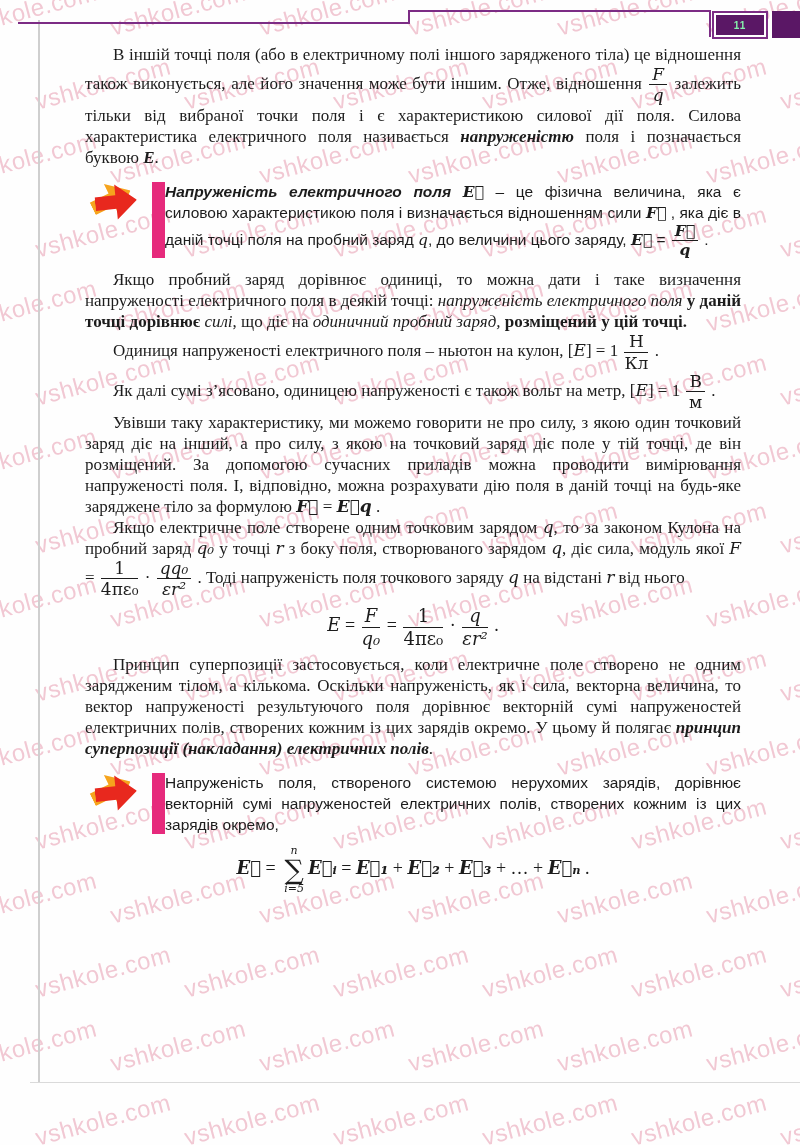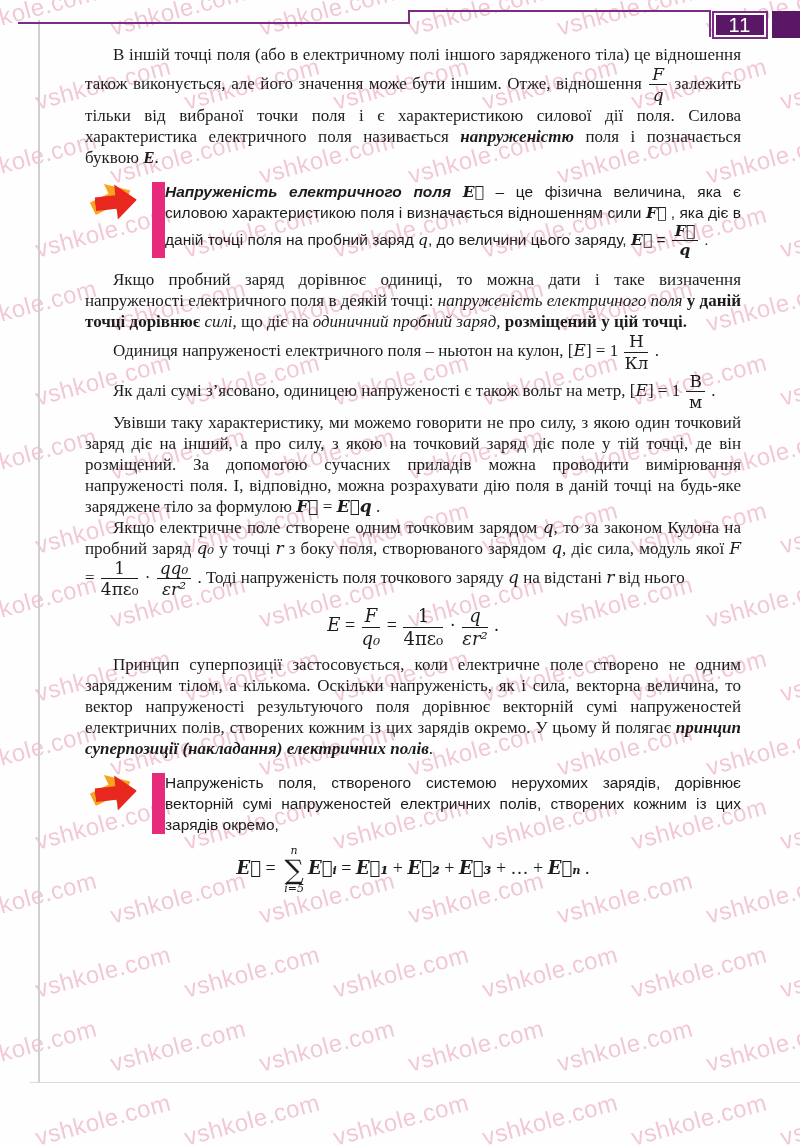--- a/index.html
+++ b/index.html
@@ -35,23 +35,23 @@
     position:absolute;left:420px;top:14px;width:282px;display:flex;
     justify-content:space-between;align-items:baseline;
     font-family:"Liberation Sans",sans-serif;font-weight:bold;
     font-size:14.5px;letter-spacing:2px;color:var(--purple-text);
   }
   .pagebox{
     position:absolute;left:712px;top:11px;width:56px;height:28px;
     border:2px solid var(--purple);padding:2px;background:#fff;
   }
   .pagebox-in{
-    width:100%;height:100%;background:var(--dark-purple);color:#ffffff;
+    width:100%;height:100%;background:var(--dark-purple);color:#86efac;
     display:flex;align-items:center;justify-content:center;
-    font-family:"Liberation Sans",sans-serif;font-weight:normal;font-size:20px;letter-spacing:1px;
+    font-family:"Liberation Sans",sans-serif;font-weight:bold;font-size:10px;letter-spacing:1px;
   }
   .hdr-bar{position:absolute;left:772px;top:11px;width:28px;height:27px;background:var(--dark-purple);}
   
   .content{
     position:absolute;left:85px;top:44px;width:656px;z-index:2;
     font-size:17px;line-height:21px;text-align:justify;
   }
   .bp{margin:0;}
   .ind{text-indent:28px;}
   .it{font-style:italic;}

